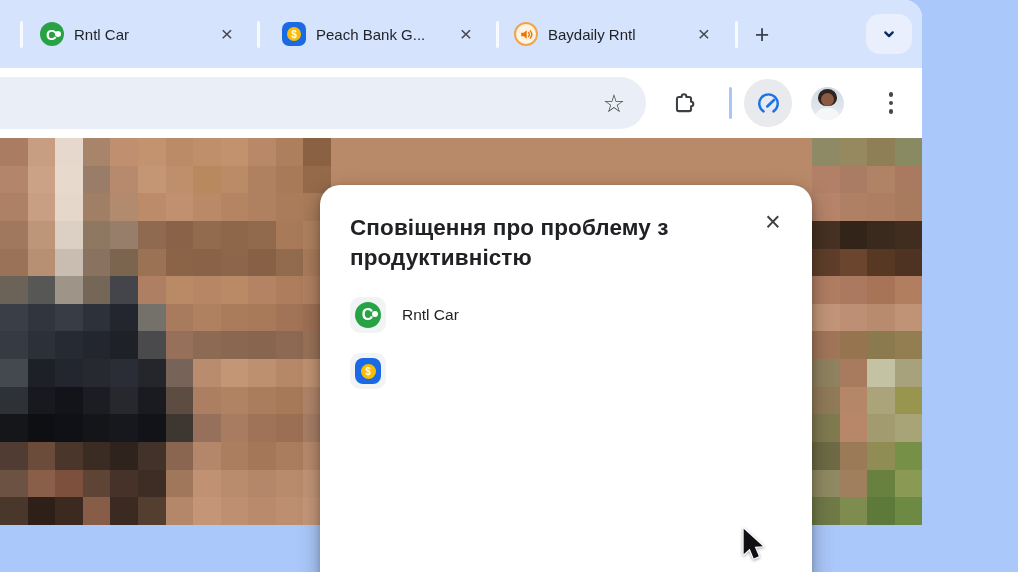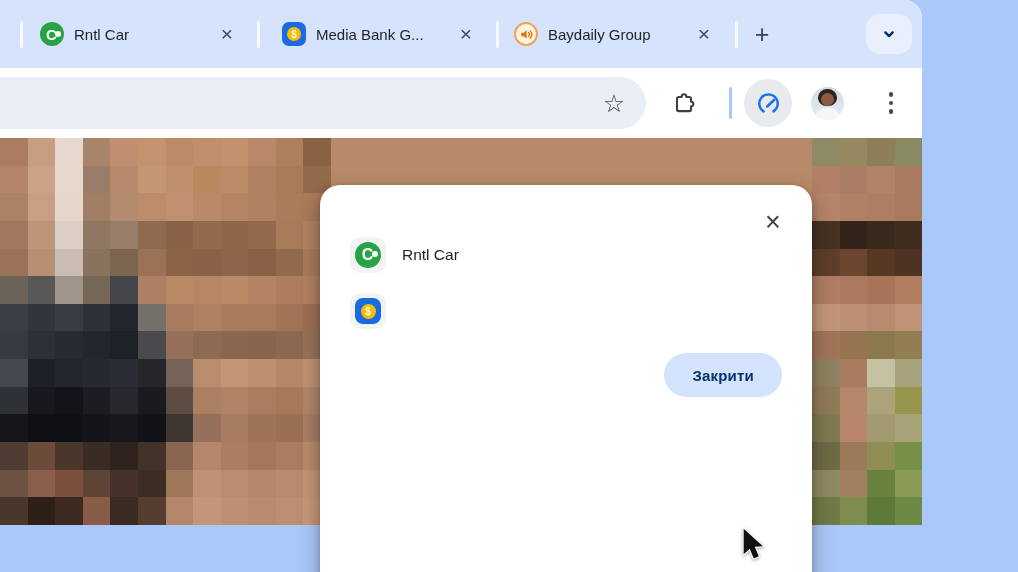--- a/index.html
+++ b/index.html
@@ -98,33 +98,33 @@
           <span class="dot"></span>
         </span>
       <span class="tab-label">Rntl Car</span>
       <span class="tab-close">×</span>
     </div>
 
     <div class="tab" style="left:282px; width:195px;">
       <span class="fav ic-peach">
           <span class="coin">$</span>
         </span>
-      <span class="tab-label">Media Bank G...</span>
+      <span class="tab-label">Peach Bank G...</span>
       <span class="tab-close">×</span>
     </div>
 
     <div class="tab" style="left:514px; width:201px;">
       <span class="fav ic-audio">
         <svg width="17" height="17" viewBox="0 0 24 24">
           <path d="M4.5 9.5 V14.5 H8 L12.3 18 V6 L8 9.5 Z" fill="#e8770a"></path>
           <path d="M14.8 9 A4.5 4.5 0 0 1 14.8 15" stroke="#e8770a" stroke-width="1.9" fill="none" stroke-linecap="round"></path>
           <path d="M17.3 6.8 A8 8 0 0 1 17.3 17.2" stroke="#e8770a" stroke-width="1.9" fill="none" stroke-linecap="round"></path>
         </svg>
       </span>
-      <span class="tab-label">Baydaily Group</span>
+      <span class="tab-label">Baydaily Rntl</span>
       <span class="tab-close">×</span>
     </div>
 
     <div class="newtab-btn">+</div>
 
     <div class="chevron-pill">
       <svg width="22" height="22" viewBox="0 0 24 24">
         <path d="M8 10.3 L12 14.3 L16 10.3" fill="none" stroke="#0c2d5e" stroke-width="2.6" stroke-linecap="round" stroke-linejoin="round"></path>
       </svg>
     </div>
@@ -388,20 +388,21 @@
         <div style="background: rgb(138, 154, 85);"></div>
         <div style="background: rgb(111, 122, 71);"></div>
         <div style="background: rgb(127, 140, 79);"></div>
         <div style="background: rgb(93, 122, 59);"></div>
         <div style="background: rgb(109, 138, 69);"></div>
       </div>
   </div>
 </div>
 
 <div class="dialog">
+  <div class="dlg-title">Сповіщення про проблему з продуктивністю</div>
   <div class="dlg-close">×</div>
 
   <div class="dlg-items">
     <div class="dlg-item">
       <span class="fav-box">
         <span class="ic-rntl">
             <span class="c">C</span>
             <span class="dot"></span>
           </span>
       </span>
@@ -410,19 +411,18 @@
     <div class="dlg-item">
       <span class="fav-box">
         <span class="ic-peach">
             <span class="coin">$</span>
           </span>
       </span>
     </div>
   </div>
 
   <div class="dlg-actions">
-    <button class="btn btn-tonal">Закрити</button>
   </div>
 </div>
 
 <svg class="cursor" width="28" height="36" viewBox="0 0 24 30">
   <path d="M4 1 L4 23 L9.2 18.2 L12.6 26.6 L17 24.7 L13.5 16.6 L20.5 16 Z" fill="#101114" stroke="#ffffff" stroke-width="2" stroke-linejoin="round" paint-order="stroke"></path>
 </svg>
 
 </body></html>

